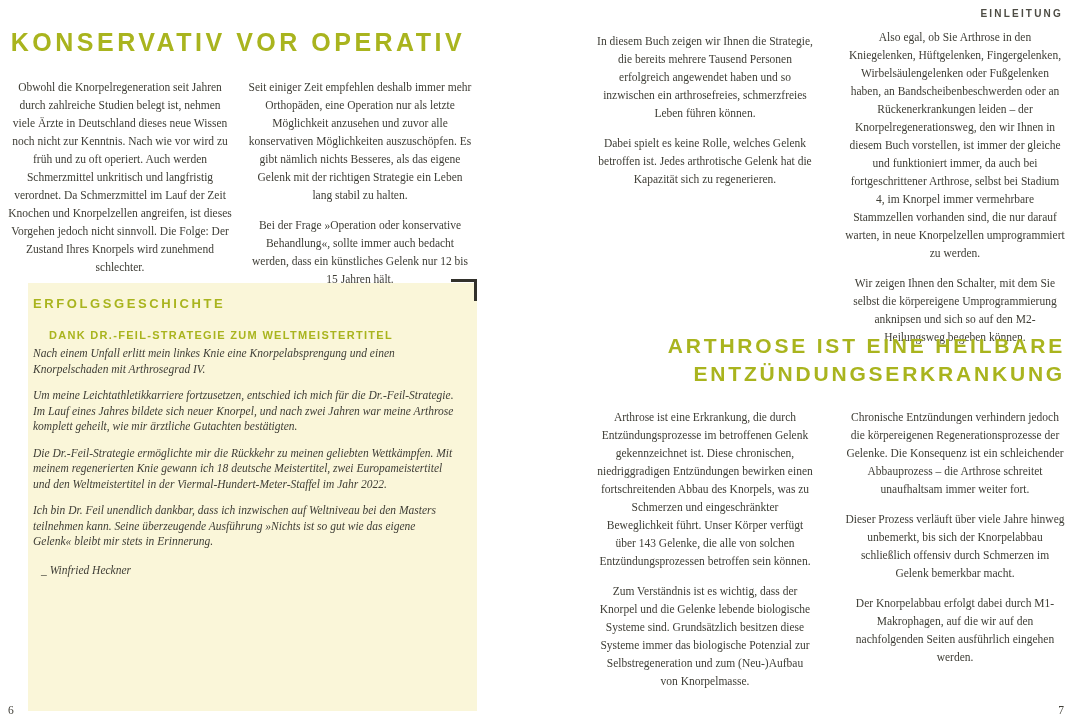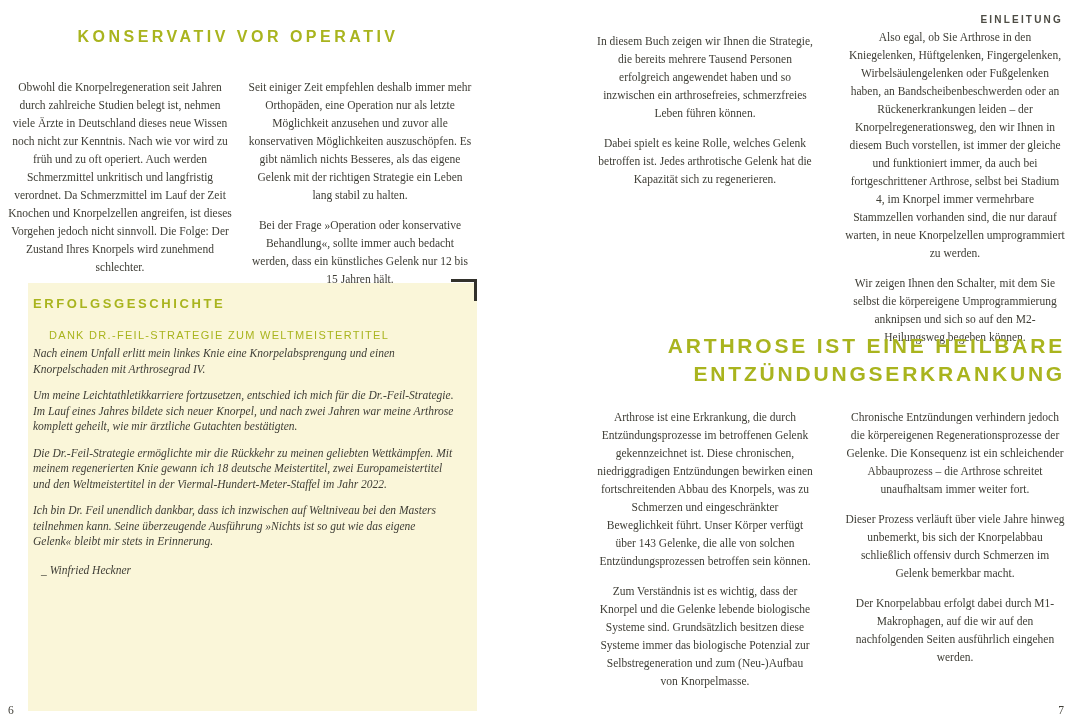--- a/index.html
+++ b/index.html
@@ -9,27 +9,27 @@
     --muted:#4d4c44;
   }
   *{box-sizing:border-box;}
   html,body{margin:0;padding:0;}
   body{
     width:1072px;height:725px;position:relative;background:#ffffff;
     font-family:"Liberation Serif", serif;color:var(--text);
     overflow:hidden;
   }
   .running-head{
-    position:absolute;top:14px;right:9px;
+    position:absolute;top:8px;right:9px;
     font-family:"Liberation Sans", sans-serif;font-size:10px;font-weight:600;
     letter-spacing:2.2px;color:var(--muted);
   }
   .lp-title{
     position:absolute;left:8px;top:28px;width:460px;margin:0;text-align:center;
-    font-family:"Liberation Sans", sans-serif;font-weight:700;font-size:16px;
+    font-family:"Liberation Sans", sans-serif;font-weight:700;font-size:25px;
     letter-spacing:3.5px;color:var(--accent);
   }
   .col{position:absolute;font-size:11.5px;line-height:18px;color:var(--text);text-align:center;}
   .col p{margin:0 0 12px;}
   .col p:last-child{margin-bottom:0;}
   .lp-col1{left:8px;top:78px;width:224px;}
   .lp-col2{left:248px;top:78px;width:224px;}
   .rp-intro-col1{left:597px;top:32px;width:216px;}
   .rp-intro-col2{left:845px;top:28px;width:220px;}
   .rp-col1{left:597px;top:408px;width:216px;}
@@ -41,21 +41,21 @@
   .corner-mark{
     position:absolute;top:-4px;right:0;width:26px;height:22px;
     border-top:3px solid #32312b;border-right:3px solid #32312b;
   }
   .box-heading{
     margin:0 0 18px;font-family:"Liberation Sans", sans-serif;font-size:13px;
     font-weight:700;letter-spacing:2.6px;color:var(--accent);
   }
   .box-subheading{
     margin:0 0 5px;font-family:"Liberation Sans", sans-serif;font-size:11px;
-    font-weight:400;letter-spacing:1.3px;color:var(--accent);padding-left:16px;
+    font-weight:700;letter-spacing:1.3px;color:var(--accent);padding-left:16px;
   }
   .success-box p.testimonial{
     margin:0 0 11px;font-style:italic;font-size:11.5px;line-height:15.5px;color:var(--text);
   }
   .signature{
     margin-top:14px;padding-left:8px;font-style:italic;font-size:11.5px;color:var(--text);
   }
   .section-title{
     position:absolute;left:597px;top:332px;width:468px;margin:0;text-align:right;
     font-family:"Liberation Sans", sans-serif;font-weight:700;font-size:21px;

